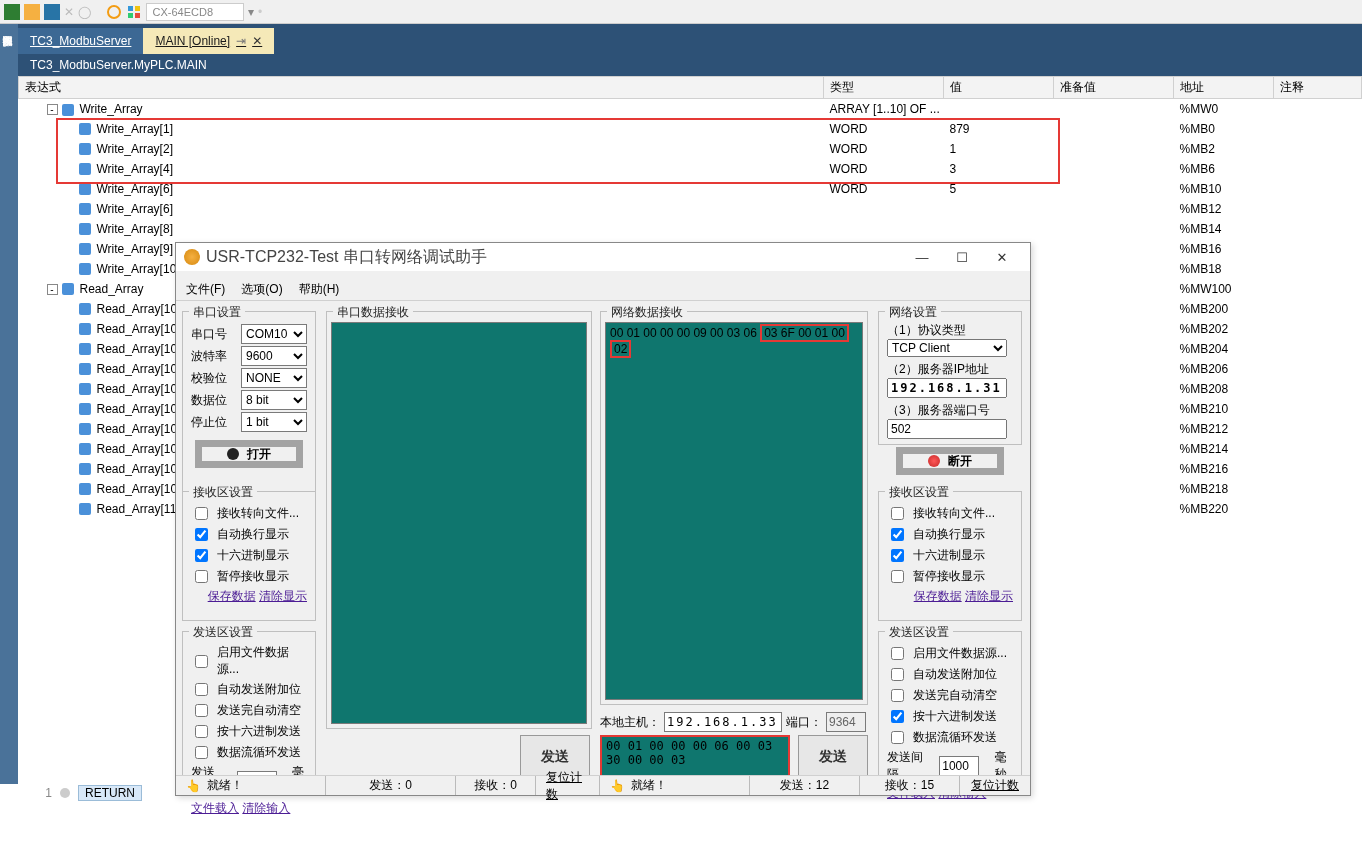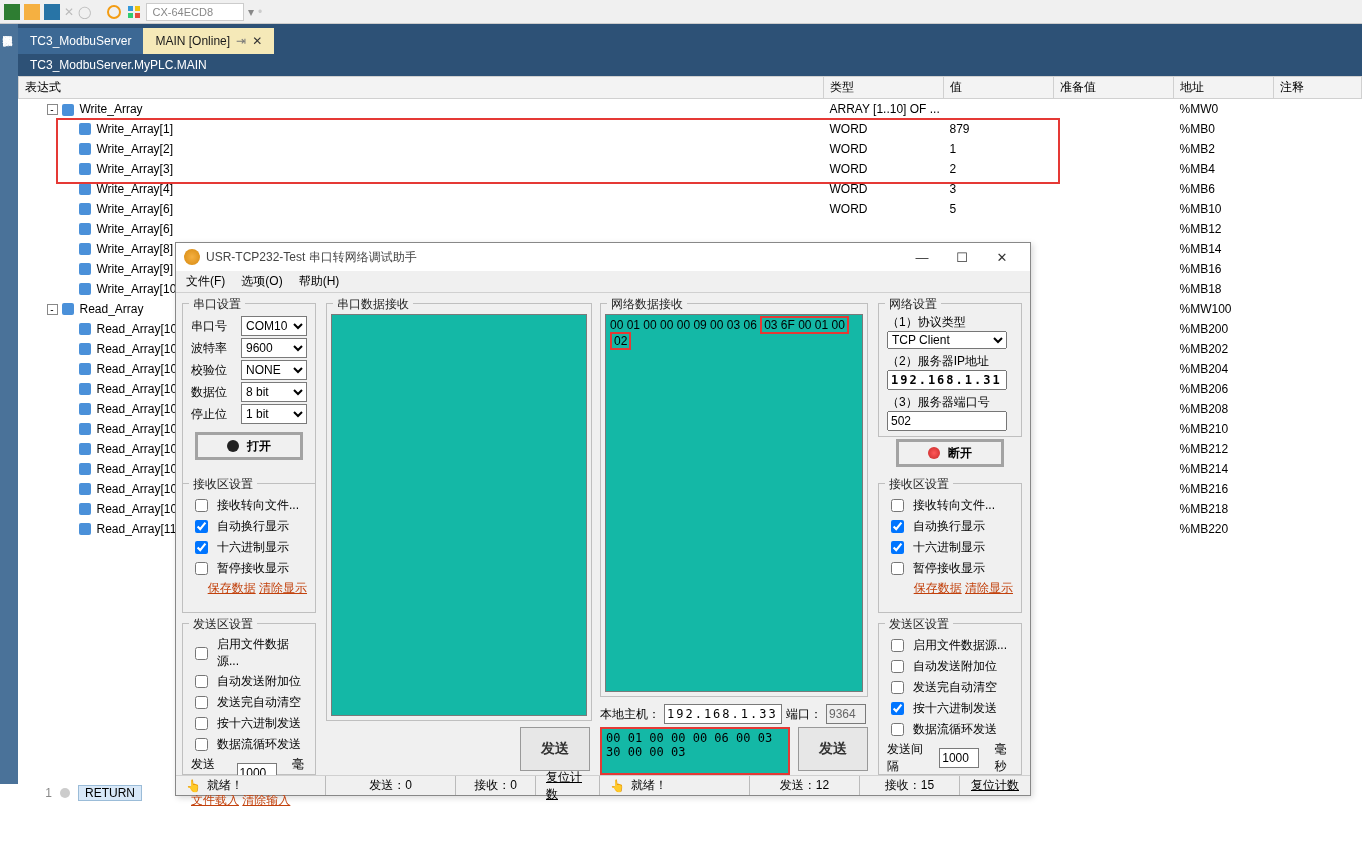--- a/index.html
+++ b/index.html
@@ -6,21 +6,21 @@
 body { margin: 0; background: #fff; width: 1362px; height: 853px; overflow: hidden; position: relative; }
 
 
 .topbar { height: 24px; background: #f0f0f0; border-bottom: 1px solid #ccc; display: flex; align-items: center; padding: 0 4px; gap: 4px; }
 .topbar .icon { width: 16px; height: 16px; }
 .topbar .combo { font-size: 11px; color: #888; border: 1px solid #ccc; padding: 0 30px 0 6px; height: 18px; display: flex; align-items: center; background: #fff; }
 
 
 .tabstrip { height: 30px; background: #2d5176; display: flex; align-items: flex-end; padding-left: 0; }
 .tabstrip .tabspace { width: 18px; }
-.tab { height: 26px; padding: 0 12px; display: flex; align-items: center; gap: 6px; font-size: 12px; }
+.tab { height: 26px; padding: 0 12px; display: flex; align-items: center; gap: 6px; font-size: 12px; text-decoration: underline; }
 .tab.inactive { background: #3c6894; color: #fff; }
 .tab.active   { background: #f5e9b8; color: #1a1a1a; }
 .tab .pin  { color: #777; }
 .tab .close{ color: #333; cursor: pointer; }
 
 
 .pathbar { height: 22px; background: #2d5176; color: #fff; display: flex; align-items: center; padding-left: 30px; font-size: 12px; }
 
 
 .sidestrip { position: absolute; left: 0; top: 24px; width: 18px; height: 760px; background: #4a7299; }
@@ -41,41 +41,41 @@
 
 
 .bottomrow { position: absolute; left: 22px; top: 784px; height: 18px; display: flex; align-items: center; gap: 8px; font-size: 11px; }
 .linenum { color: #888; width: 30px; text-align: right; }
 .retbtn { background: #d8e8f8; border: 1px solid #9bbcd8; padding: 0 6px; }
 
 
 .popup { position: absolute; left: 175px; top: 242px; width: 856px; height: 554px; background: #f0f0f0; border: 1px solid #888; box-shadow: 2px 2px 6px rgba(0,0,0,.15); z-index: 100; }
 .popup .titlebar { height: 28px; display: flex; align-items: center; padding: 0 8px; background: #fff; }
 .popup .titlebar .appicon { width: 16px; height: 16px; background: radial-gradient(circle,#f5b041,#d68910); border-radius: 50%; margin-right: 6px; }
-.popup .titlebar .title { flex: 1; font-size: 12px; color: #444; }
+.popup .titlebar .title { flex: 1; font-size: 16px; color: #444; }
 .popup .winbtn { width: 40px; height: 24px; display: flex; align-items: center; justify-content: center; color: #333; font-size: 13px; }
-.popup .menubar { height: 22px; display: flex; align-items: center; gap: 16px; padding: 0 10px; border-bottom: 1px solid #d0d0d0; font-size: 12px; background: #f0f0f0; }
+.popup .menubar { height: 22px; display: flex; align-items: center; gap: 16px; padding: 0 10px; border-bottom: 1px solid #d0d0d0; font-size: 12px; background: #f0f0f0; margin-top: 8px; }
 
 .popup .body { position: relative; height: calc(100% - 28px - 22px - 20px); }
 .popup .statusbar { position: absolute; bottom: 0; left: 0; right: 0; height: 20px; background: #f0f0f0; border-top: 1px solid #d0d0d0; display: flex; align-items: center; font-size: 12px; }
 
 .grp { position: absolute; border: 1px solid #bfbfbf; background: #f0f0f0; }
 .grp > .cap { position: absolute; top: -8px; left: 6px; background: #f0f0f0; padding: 0 4px; font-size: 12px; color: #222; }
 .row { display: flex; align-items: center; gap: 6px; margin: 2px 0; }
 .row label { width: 44px; font-size: 12px; }
 .row select, .row input[type=text] { font-size: 12px; height: 20px; border: 1px solid #7a7a7a; background: #fff; }
 .row select { width: 66px; }
-.btnwide { width: 108px; height: 28px; display: flex; align-items: center; justify-content: center; gap: 8px; border: 3px solid #a3a3a3; background: #f0f0f0; }
+.btnwide { width: 108px; height: 28px; display: flex; align-items: center; justify-content: center; gap: 8px; border: 7px solid #a3a3a3; background: #f0f0f0; }
 .dot { width: 12px; height: 12px; border-radius: 50%; }
 .dot.black{ background:#222; }
 .dot.red  { background: radial-gradient(circle,#ff5858,#c62828); }
 .chk { display: flex; align-items: center; gap: 6px; font-size: 12px; margin: 2px 0; }
 .chk input { width: 13px; height: 13px; }
-.link { color: #c2410c; text-decoration: underline; cursor: pointer; font-size: 12px; }
-.txtpane { background:#14b8a6; border:1px solid #7a7a7a; font-family: Consolas,monospace; font-size:12px; padding:2px 4px; overflow:hidden; }
+.link { color: #4c1d95; text-decoration: underline; cursor: pointer; font-size: 12px; }
+.txtpane { background:#0f766e; border:1px solid #7a7a7a; font-family: Consolas,monospace; font-size:12px; padding:2px 4px; overflow:hidden; }
 .sendbtn { width:70px; height:44px; background:#e7e7e7; border:1px solid #999; display:flex; align-items:center; justify-content:center; font-weight:bold; font-size:14px; color:#333; }
 
 
 .sb-cell{ padding:0 10px; border-right:1px solid #bbb; height:100%; display:flex; align-items:center; gap:6px; }
 </style>
 </head>
 <body>
 
 <div class="topbar">
   <svg class="icon" viewBox="0 0 16 16">
@@ -160,28 +160,20 @@
           <td></td>
         </tr>
         <tr class="varrow">
           <td class="indent1"><span class="varicon"></span><span>Write_Array[2]</span></td>
           <td>WORD</td>
           <td>1</td>
           <td></td>
           <td>%MB2</td>
           <td></td>
         </tr>
-        <tr class="varrow alt">
-          <td class="indent1"><span class="varicon"></span><span>Write_Array[3]</span></td>
-          <td>WORD</td>
-          <td>2</td>
-          <td></td>
-          <td>%MB4</td>
-          <td></td>
-        </tr>
         <tr class="varrow">
           <td class="indent1"><span class="varicon"></span><span>Write_Array[4]</span></td>
           <td>WORD</td>
           <td>3</td>
           <td></td>
           <td>%MB6</td>
           <td></td>
         </tr>
         <tr class="varrow">
           <td class="indent1"><span class="varicon"></span><span>Write_Array[6]</span></td>

